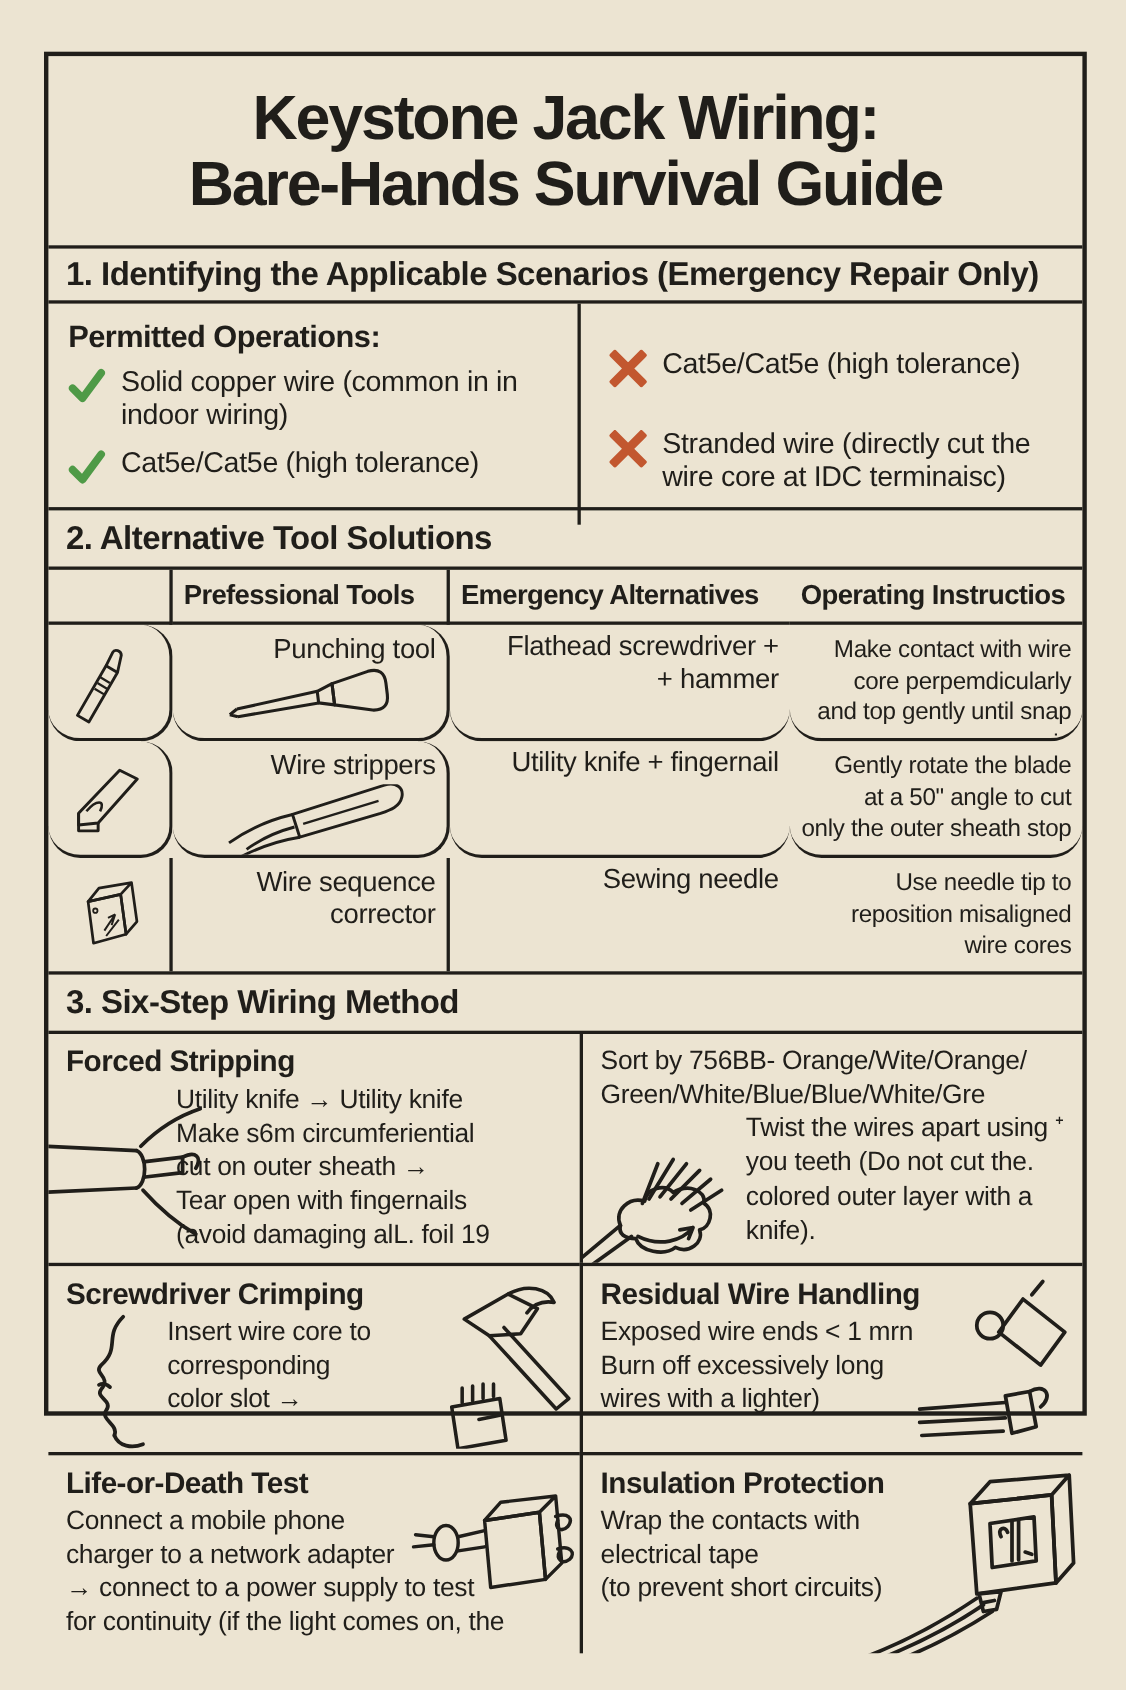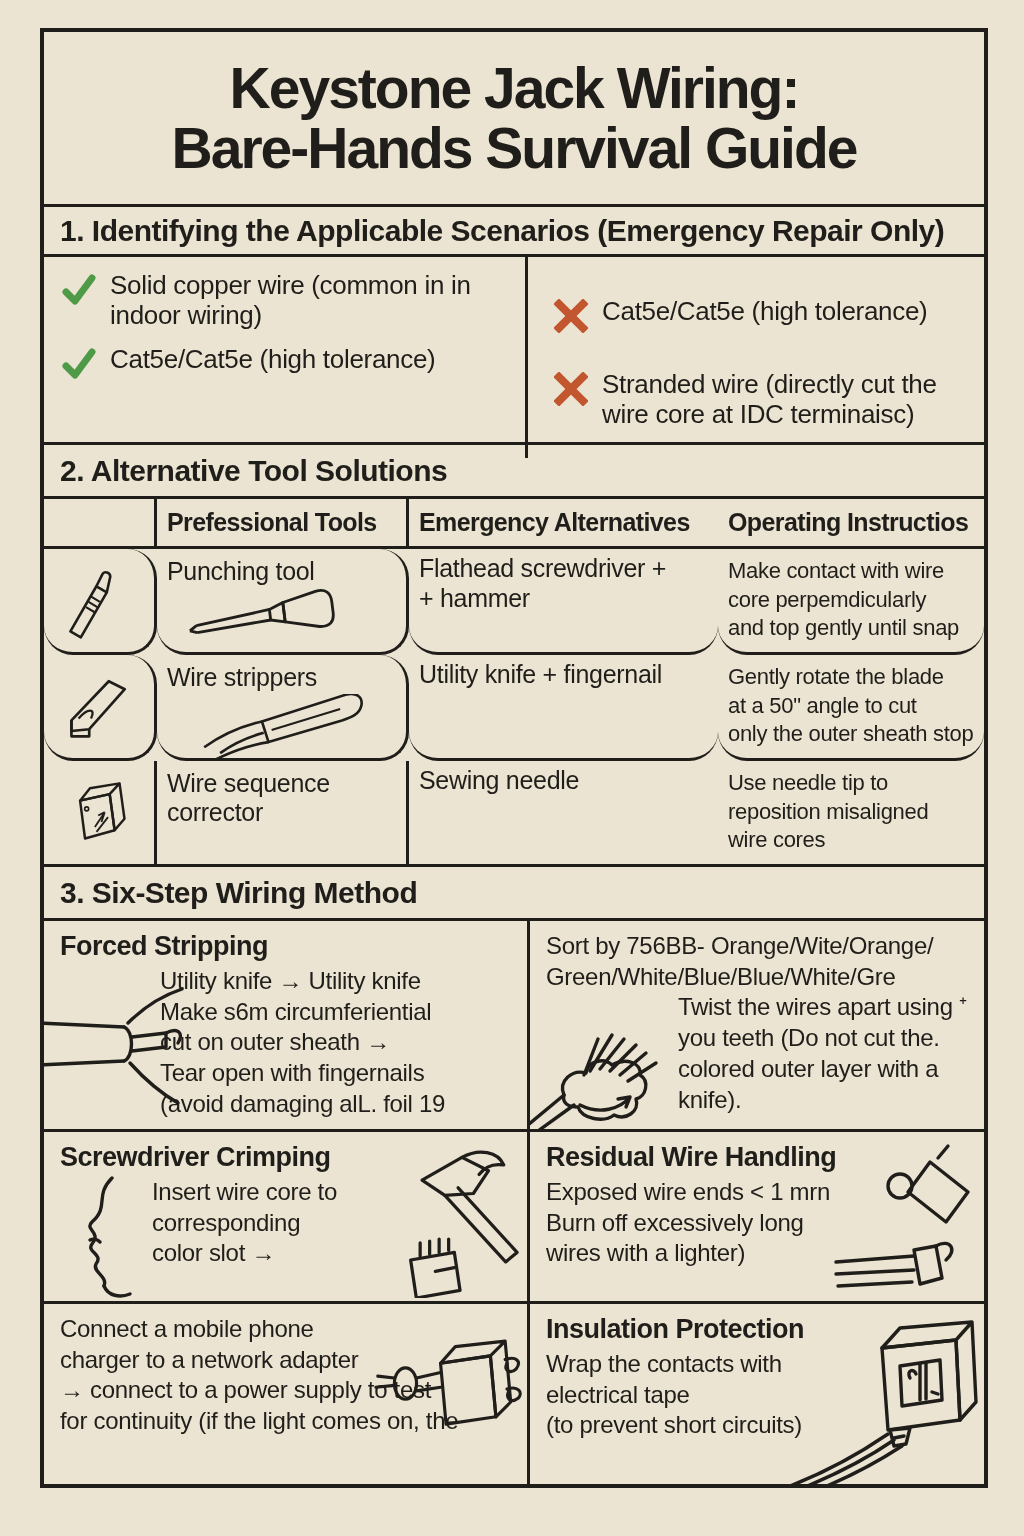--- a/index.html
+++ b/index.html
@@ -5,21 +5,21 @@
   :root{
     --paper:#ece4d2;
     --ink:#201e1a;
     --green:#4f9a47;
     --red:#c2572f;
   }
   html,body{margin:0;padding:0;background:var(--paper);}
   body{width:1024px;height:1536px;position:relative;overflow:hidden;
        font-family:"Liberation Sans", sans-serif;color:var(--ink);
        -webkit-font-smoothing:antialiased;}
-  .sheet{position:absolute;left:40px;top:28px;width:948px;height:1460px;
+  .sheet{position:absolute;left:40px;top:47px;width:948px;height:1240px;
          border:4px solid var(--ink);box-sizing:border-box;background:var(--paper);}
   .band{box-sizing:border-box;border-top:3px solid var(--ink);}
   .band.first{border-top:none;}
   .ml{white-space:pre-line;}
 
   
   .title{height:172px;display:flex;flex-direction:column;justify-content:center;
          align-items:center;text-align:center;}
   .title .t1,.title .t2{font-weight:700;font-size:57px;line-height:1.06;letter-spacing:-2px;}
 
@@ -33,21 +33,21 @@
   .s1col{padding:14px 18px;box-sizing:border-box;}
   .s1col.right{border-left:3px solid var(--ink);padding-top:40px;padding-left:26px;}
   .s1title{font-weight:700;font-size:28px;margin-bottom:10px;letter-spacing:-0.5px;}
   .citem{display:flex;gap:14px;margin-bottom:14px;align-items:flex-start;}
   .citem .txt{font-size:26px;line-height:1.15;max-width:370px;letter-spacing:-0.3px;}
   .mark{flex:0 0 34px;height:34px;margin-top:2px;}
 
   
   .tbl{height:368px;display:grid;grid-template-columns:113px 252px 309px 1fr;
        grid-template-rows:50px 106px 106px 1fr;}
-  .tc{box-sizing:border-box;padding:8px 10px;overflow:hidden;position:relative;}
+  .tc{box-sizing:border-box;padding:8px 10px;overflow:hidden;position:relative;text-align:right;}
   .tc.c1{border-right:3px solid var(--ink);}
   .tc.c2{border-right:3px solid var(--ink);}
   .tc.hdr{display:flex;align-items:center;font-weight:700;font-size:25px;
           letter-spacing:-0.6px;border-bottom:3px solid var(--ink);}
   .tc.body{border-bottom:3px solid var(--ink);border-radius:29px;}
   .tc.lastrow{border-bottom:none;}
   .toolname{font-size:25px;line-height:1.15;letter-spacing:-0.3px;}
   .altcell{font-size:25px;line-height:1.2;letter-spacing:-0.3px;padding-top:4px;}
   .opcell{font-size:22px;line-height:1.3;letter-spacing:-0.3px;}
   .iconbox{display:flex;align-items:center;justify-content:center;height:100%;}
@@ -74,20 +74,21 @@
 
   <div class="band first title">
     <div class="t1">Keystone Jack Wiring:</div>
     <div class="t2">Bare-Hands Survival Guide</div>
   </div>
 
   <div class="band sec-head">1.  Identifying the Applicable Scenarios (Emergency Repair Only)</div>
 
   <div class="band s1body">
     <div class="s1col">
+      <div class="s1title">Permitted Operations:</div>
       <div class="citem">
         <svg class="mark" viewBox="0 0 34 34">
           <path d="M4 19 L13 28 L30 5" fill="none" stroke="#4f9a47" stroke-width="7" stroke-linecap="round" stroke-linejoin="round"></path>
         </svg>
         <div class="txt">Solid copper wire (common in in indoor wiring)</div>
       </div>
       <div class="citem">
         <svg class="mark" viewBox="0 0 34 34">
           <path d="M4 19 L13 28 L30 5" fill="none" stroke="#4f9a47" stroke-width="7" stroke-linecap="round" stroke-linejoin="round"></path>
         </svg>
@@ -253,20 +254,21 @@
         <path d="M96 22 L134 52 L112 82 L74 52 Z"></path>
         <circle cx="66" cy="46" r="12"></circle>
         <path d="M104 18 L114 6"></path>
         <path d="M2 122 L80 116 M2 134 L80 130 M4 146 L78 142"></path>
         <path d="M80 110 L102 106 L108 138 L86 144 Z"></path>
         <path d="M102 106 C116 98 124 110 112 120"></path>
       </svg>
     </div>
 
     <div class="step row3">
+      <h4>Life-or-Death Test</h4>
       <div class="stepbody ml">Connect a mobile phone
 charger to a network adapter
 → connect to a power supply to test
 for continuity (if the light comes on, the</div>
       <svg class="art" style="right:2px;top:26px;" width="180" height="120" viewBox="0 0 180 130">
         <path d="M96 36 L150 28 L156 94 L102 102 Z"></path>
         <path d="M96 36 L112 18 L166 12 L150 28 Z M150 28 L166 12 L172 78 L156 94 Z"></path>
         <path d="M166 32 C178 28 184 34 178 42 C172 48 164 44 168 36"></path>
         <path d="M168 64 C180 60 186 68 180 74 C172 80 166 74 170 66"></path>
         <ellipse cx="58" cy="58" rx="12" ry="17"></ellipse>

